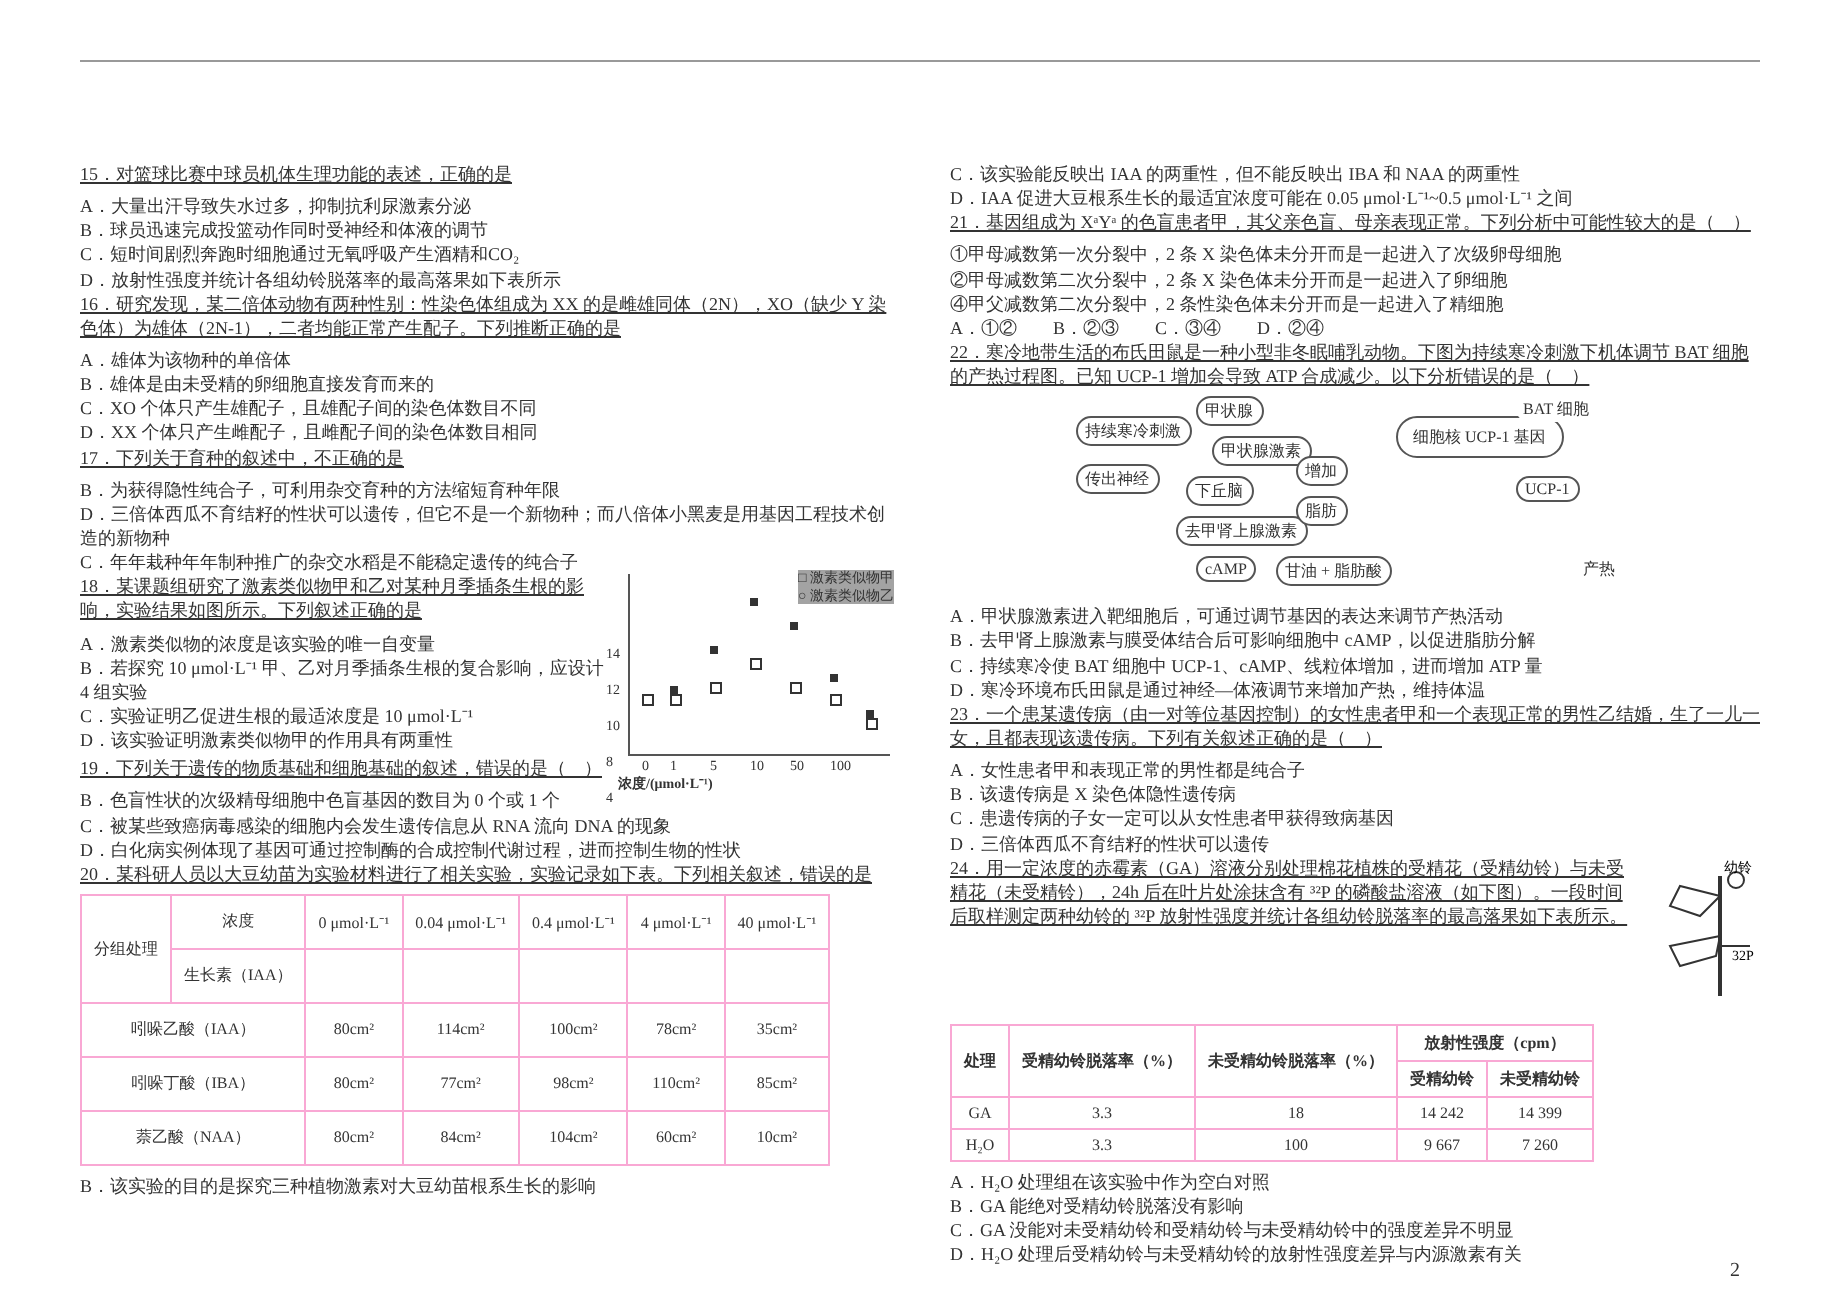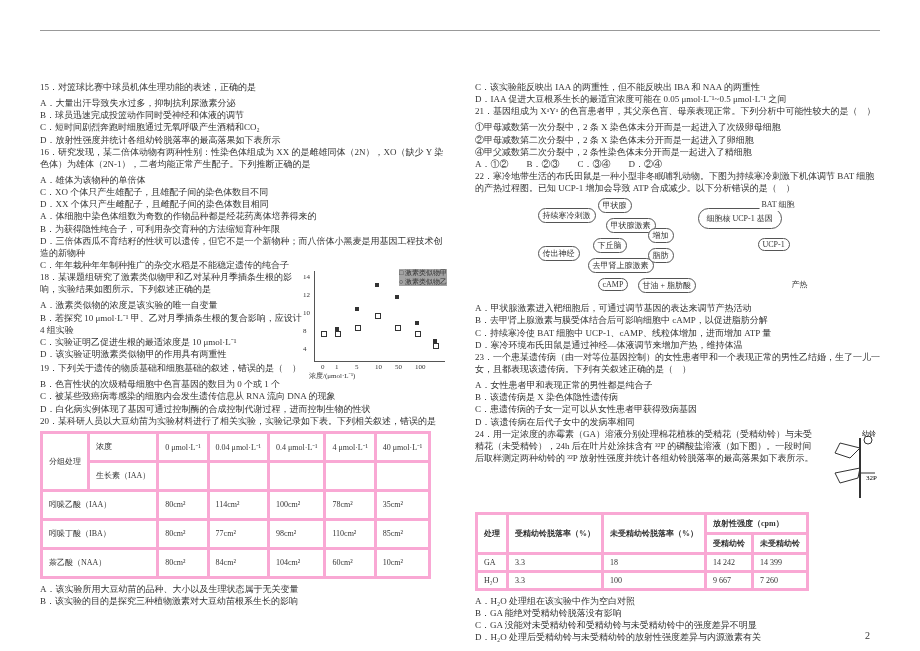--- a/index.html
+++ b/index.html
@@ -20,20 +20,21 @@
     display: flex;
     gap: 30px;
   }
   .col {
     flex: 1;
     min-width: 0;
   }
   .q {
     margin-bottom: 4px;
     line-height: 1.35;
+    text-decoration: underline;
   }
   .opt {
     margin-left: 0;
     line-height: 1.35;
   }
   .inline-img {
     float: right;
     margin-left: 6px;
   }
   .chart-box {
@@ -48,38 +49,38 @@
     position: absolute;
     width: 4px; height: 4px;
     border: 1px solid #333;
     background: #fff;
   }
   .chart-box .sq {
     position: absolute;
     width: 4px; height: 4px;
     background: #333;
   }
-  .chart-box .ylab { position:absolute; left:-12px; }
+  .chart-box .ylab { position:absolute; left:-12px;margin-top:34px; }
   .chart-box .xlab { position:absolute; bottom:-10px; }
   .legend {
     position: absolute;
     top: -2px; right: -2px;
     font-size: 7px;
     line-height: 1.2;
     background: #a3a3a3;
   }
   table.data {
     border-collapse: collapse;
     margin: 4px 0;
     font-size: 8px;
   }
   table.data td, table.data th {
-    border: 3px solid #f9a8d4;
+    border: 1px solid #f9a8d4;
     padding: 3px 6px;
-    text-align: left;
+    text-align: center;
   }
   table.tall td { height: 20px; }
   .diagram {
     width: 280px;
     height: 100px;
     border: 0;
     position: relative;
     font-size: 8px;
     margin: 4px auto;
   }
@@ -113,24 +114,25 @@
 
   <div class="col">
     <div class="q">15．对篮球比赛中球员机体生理功能的表述，正确的是</div>
     <div class="opt">A．大量出汗导致失水过多，抑制抗利尿激素分泌</div>
     <div class="opt">B．球员迅速完成投篮动作同时受神经和体液的调节</div>
     <div class="opt">C．短时间剧烈奔跑时细胞通过无氧呼吸产生酒精和CO₂</div>
     <div class="opt">D．放射性强度并统计各组幼铃脱落率的最高落果如下表所示</div>
 
     <div class="q">16．研究发现，某二倍体动物有两种性别：性染色体组成为 XX 的是雌雄同体（2N），XO（缺少 Y 染色体）为雄体（2N-1），二者均能正常产生配子。下列推断正确的是</div>
     <div class="opt">A．雄体为该物种的单倍体</div>
+    <div class="opt">B．雄体是由未受精的卵细胞直接发育而来的</div>
     <div class="opt">C．XO 个体只产生雄配子，且雄配子间的染色体数目不同</div>
     <div class="opt">D．XX 个体只产生雌配子，且雌配子间的染色体数目相同</div>
 
-    <div class="opt">A．体细胞中染色体组数为奇数的作物品种都是经花药离体培养得来的</div>
+    <div class="q">17．下列关于育种的叙述中，不正确的是</div>
     <div class="opt">B．为获得隐性纯合子，可利用杂交育种的方法缩短育种年限</div>
     <div class="opt">D．三倍体西瓜不育结籽的性状可以遗传，但它不是一个新物种；而八倍体小黑麦是用基因工程技术创造的新物种</div>
     <div class="opt">C．年年栽种年年制种推广的杂交水稻是不能稳定遗传的纯合子</div>
 
     <div class="clearfix">
       <div class="inline-img">
         <div class="chart-box">
           <div class="legend">
             <div>□ <span>激素类似物甲</span></div>
             <div>○ <span>激素类似物乙</span></div>
@@ -139,21 +141,21 @@
           <span class="ylab" style="top:20px">12</span>
           <span class="ylab" style="top:38px">10</span>
           <span class="ylab" style="top:56px">8</span>
           <span class="ylab" style="top:74px">4</span>
           <span class="xlab" style="left:6px">0</span>
           <span class="xlab" style="left:20px">1</span>
           <span class="xlab" style="left:40px">5</span>
           <span class="xlab" style="left:60px">10</span>
           <span class="xlab" style="left:80px">50</span>
           <span class="xlab" style="left:100px">100</span>
-          <span class="xlab" style="left:-6px; bottom:-20px;">浓度/(μmol·L⁻¹)</span>
+          <span class="xlab" style="left:-6px; bottom:-20px;font-weight:bold;">浓度/(μmol·L⁻¹)</span>
 
           <span class="sq" style="left:6px; bottom:24px"></span>
           <span class="sq" style="left:20px; bottom:30px"></span>
           <span class="sq" style="left:40px; bottom:50px"></span>
           <span class="sq" style="left:60px; bottom:74px"></span>
           <span class="sq" style="left:80px; bottom:62px"></span>
           <span class="sq" style="left:100px; bottom:36px"></span>
           <span class="sq" style="left:118px; bottom:18px"></span>
 
           <span class="dot" style="left:6px; bottom:24px"></span>
@@ -218,39 +220,38 @@
         <td colspan="2">萘乙酸（NAA）</td>
         <td>80cm²</td>
         <td>84cm²</td>
         <td>104cm²</td>
         <td>60cm²</td>
         <td>10cm²</td>
       </tr>
     </tbody>
       </table>
 
-    <div class="opt">A．该实验所用大豆幼苗的品种、大小以及生理状态属于无关变量</div>
     <div class="opt">B．该实验的目的是探究三种植物激素对大豆幼苗根系生长的影响</div>
   </div>
 
   <div class="col">
     <div class="opt">C．该实验能反映出 IAA 的两重性，但不能反映出 IBA 和 NAA 的两重性</div>
     <div class="opt">D．IAA 促进大豆根系生长的最适宜浓度可能在 0.05 μmol·L⁻¹~0.5 μmol·L⁻¹ 之间</div>
 
     <div class="q">21．基因组成为 XᵃYᵃ 的色盲患者甲，其父亲色盲、母亲表现正常。下列分析中可能性较大的是（　）</div>
     <div class="opt">①甲母减数第一次分裂中，2 条 X 染色体未分开而是一起进入了次级卵母细胞</div>
     <div class="opt">②甲母减数第二次分裂中，2 条 X 染色体未分开而是一起进入了卵细胞</div>
     <div class="opt">④甲父减数第二次分裂中，2 条性染色体未分开而是一起进入了精细胞</div>
     <div class="opt">A．①②　　B．②③　　C．③④　　D．②④</div>
 
     <div class="q">22．寒冷地带生活的布氏田鼠是一种小型非冬眠哺乳动物。下图为持续寒冷刺激下机体调节 BAT 细胞的产热过程图。已知 UCP-1 增加会导致 ATP 合成减少。以下分析错误的是（　）</div>
 
     <div class="diagram">
       <div class="node" style="left:0; top:10px">持续寒冷刺激</div>
-      <div class="node" style="left:0; top:48px">传出神经</div>
+      <div class="node" style="left:0; top:34px">传出神经</div>
       <div class="node" style="left:60px; top:0">甲状腺</div>
       <div class="node" style="left:68px; top:20px">甲状腺激素</div>
       <div class="node" style="left:55px; top:40px">下丘脑</div>
       <div class="node" style="left:50px; top:60px">去甲肾上腺激素</div>
       <div class="node" style="left:60px; top:80px">cAMP</div>
       <div class="node" style="left:110px; top:30px">增加</div>
       <div class="node" style="left:110px; top:50px">脂肪</div>
       <div class="node" style="left:100px; top:80px">甘油 + 脂肪酸</div>
       <div class="node" style="left:160px; top:10px; border-radius:12px; padding:4px 8px">细胞核  UCP-1 基因</div>
       <div class="node" style="left:220px; top:0; border:0">BAT 细胞</div>
@@ -260,21 +261,21 @@
 
     <div class="opt">A．甲状腺激素进入靶细胞后，可通过调节基因的表达来调节产热活动</div>
     <div class="opt">B．去甲肾上腺激素与膜受体结合后可影响细胞中 cAMP，以促进脂肪分解</div>
     <div class="opt">C．持续寒冷使 BAT 细胞中 UCP-1、cAMP、线粒体增加，进而增加 ATP 量</div>
     <div class="opt">D．寒冷环境布氏田鼠是通过神经—体液调节来增加产热，维持体温</div>
 
     <div class="q">23．一个患某遗传病（由一对等位基因控制）的女性患者甲和一个表现正常的男性乙结婚，生了一儿一女，且都表现该遗传病。下列有关叙述正确的是（　）</div>
     <div class="opt">A．女性患者甲和表现正常的男性都是纯合子</div>
     <div class="opt">B．该遗传病是 X 染色体隐性遗传病</div>
     <div class="opt">C．患遗传病的子女一定可以从女性患者甲获得致病基因</div>
-    <div class="opt">D．该遗传病在后代子女中的发病率相同</div>
+    <div class="opt">D．三倍体西瓜不育结籽的性状可以遗传</div>
 
     <div class="clearfix">
       <div class="seedling">
         <svg viewBox="0 0 60 80">
           <line x1="40" y1="10" x2="40" y2="70" stroke="#333" stroke-width="2"></line>
           <path d="M40 20 L20 15 L15 25 L30 30 Z" fill="none" stroke="#333"></path>
           <path d="M40 40 L15 45 L20 55 L38 50 Z" fill="none" stroke="#333"></path>
           <circle cx="48" cy="12" r="4" fill="none" stroke="#333"></circle>
           <text x="42" y="8" font-size="7">幼铃</text>
           <line x1="40" y1="45" x2="55" y2="45" stroke="#333"></line>

